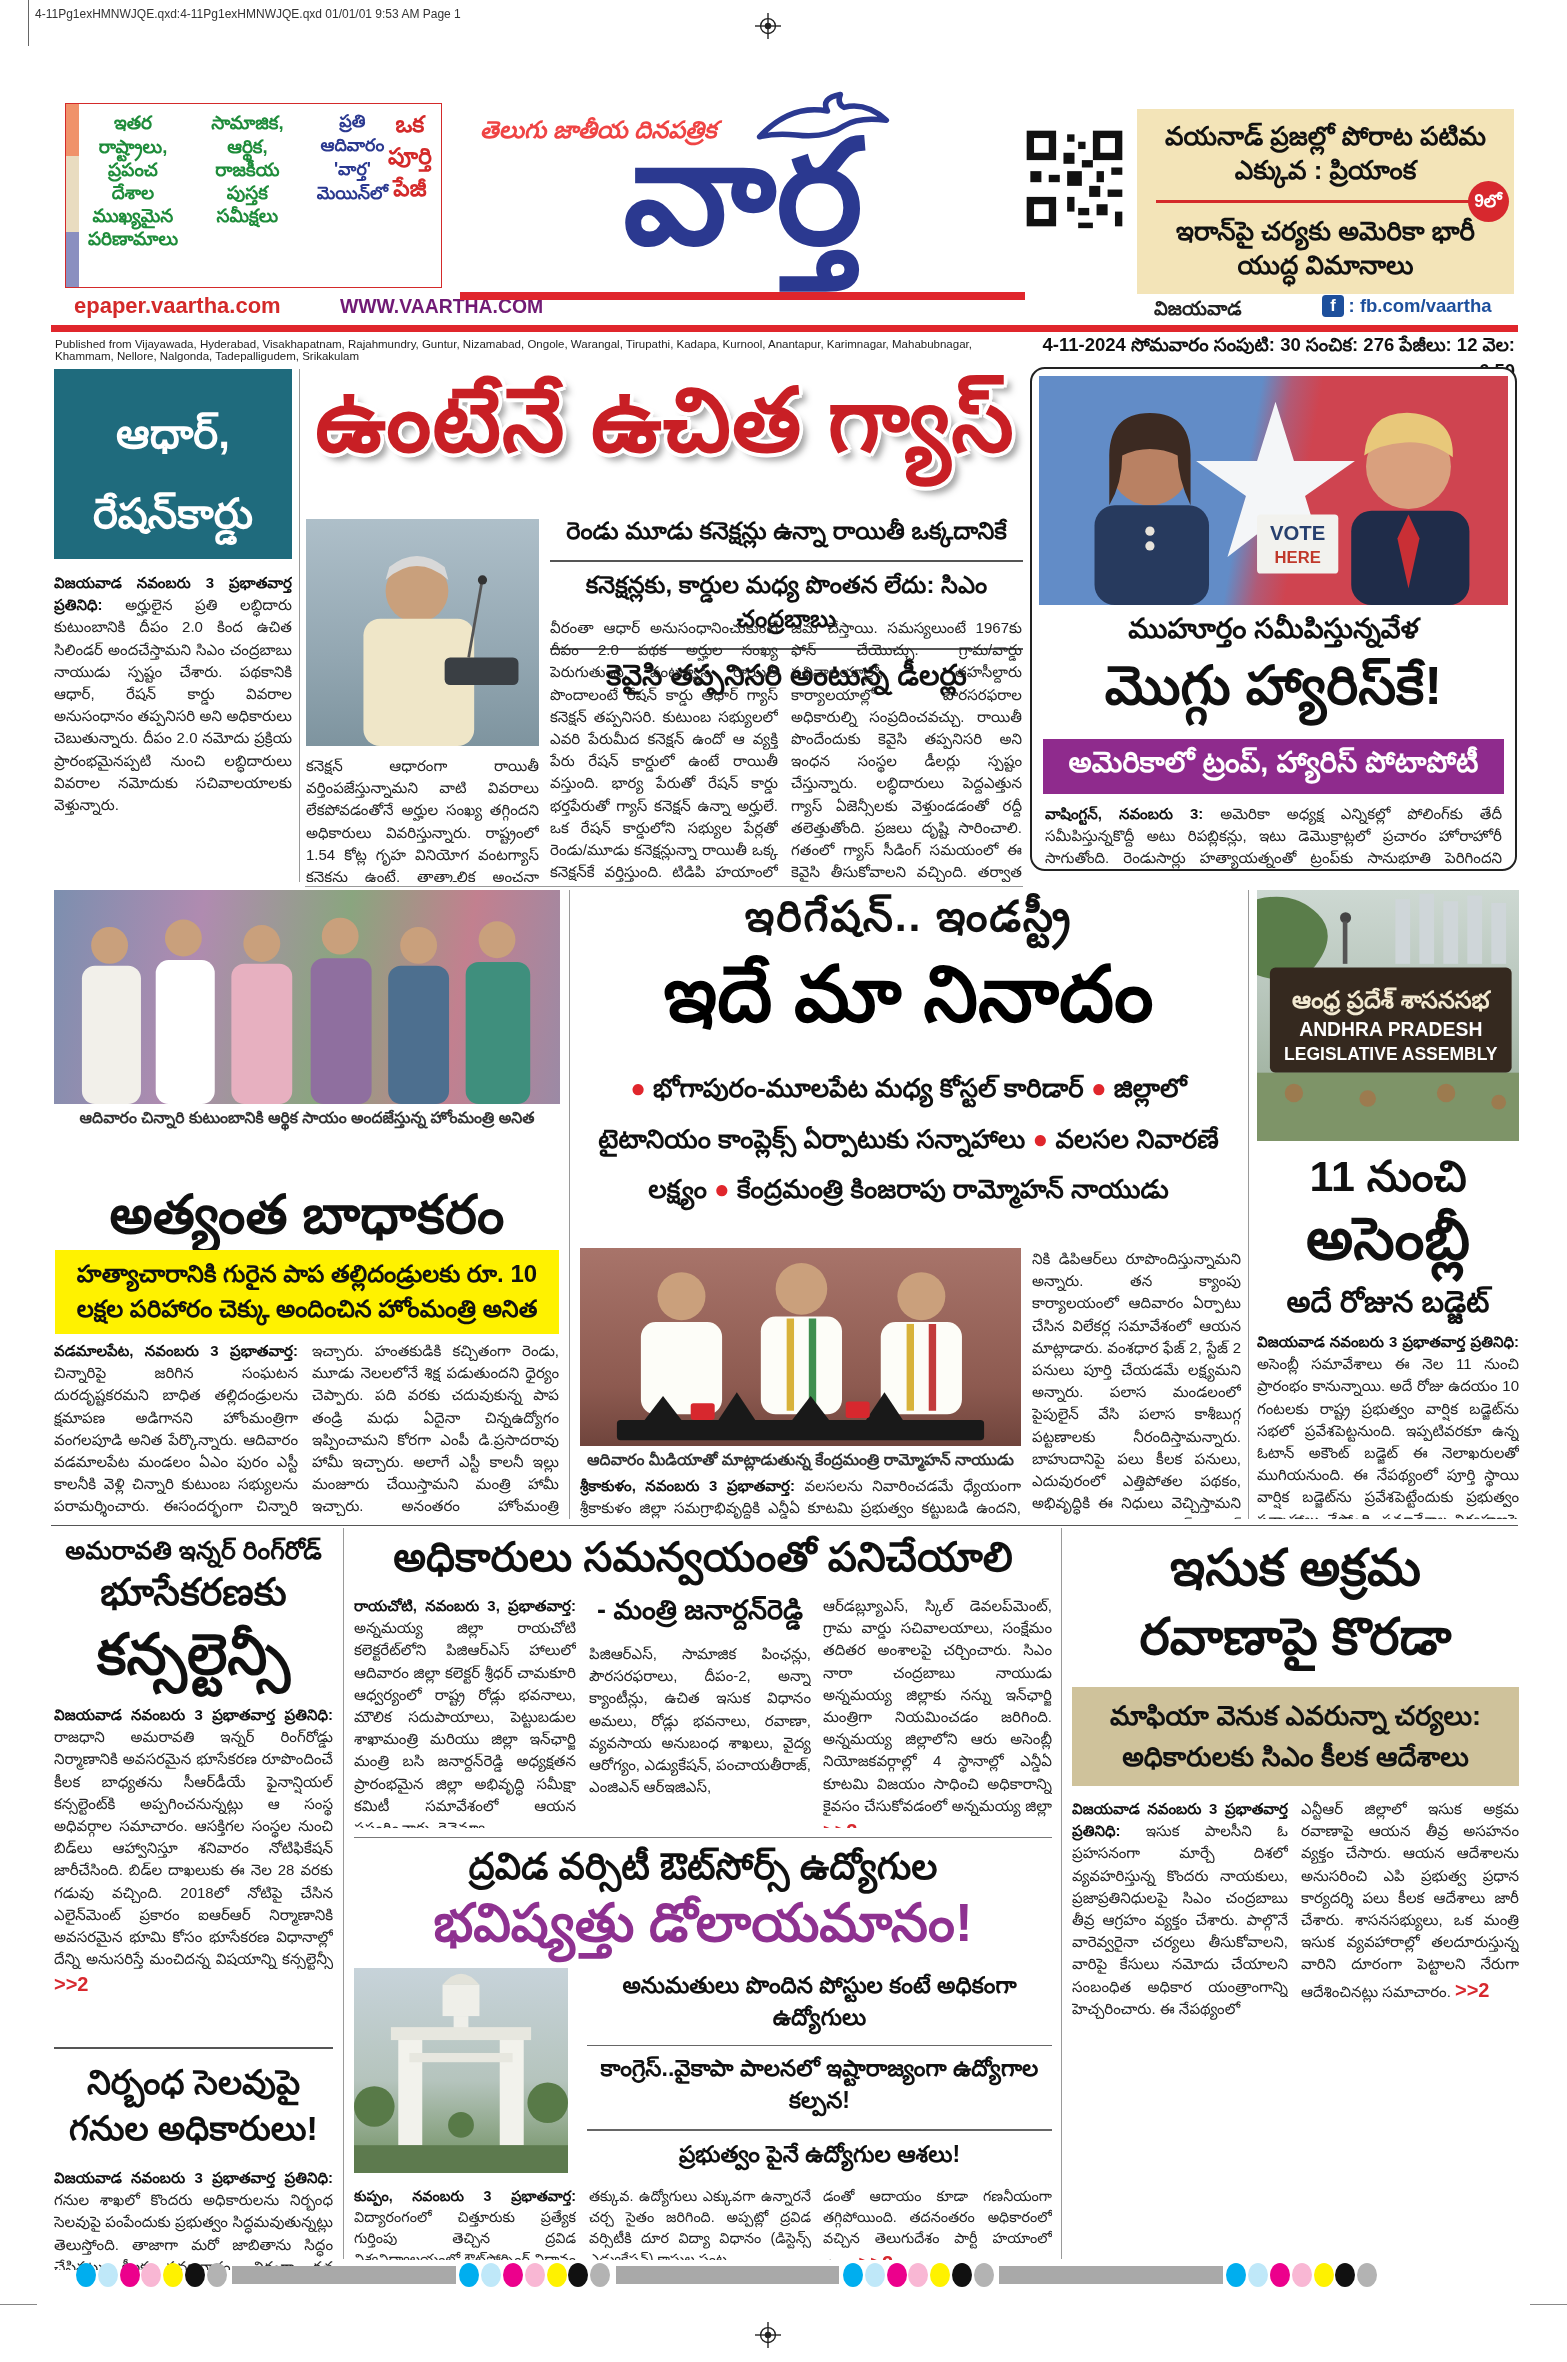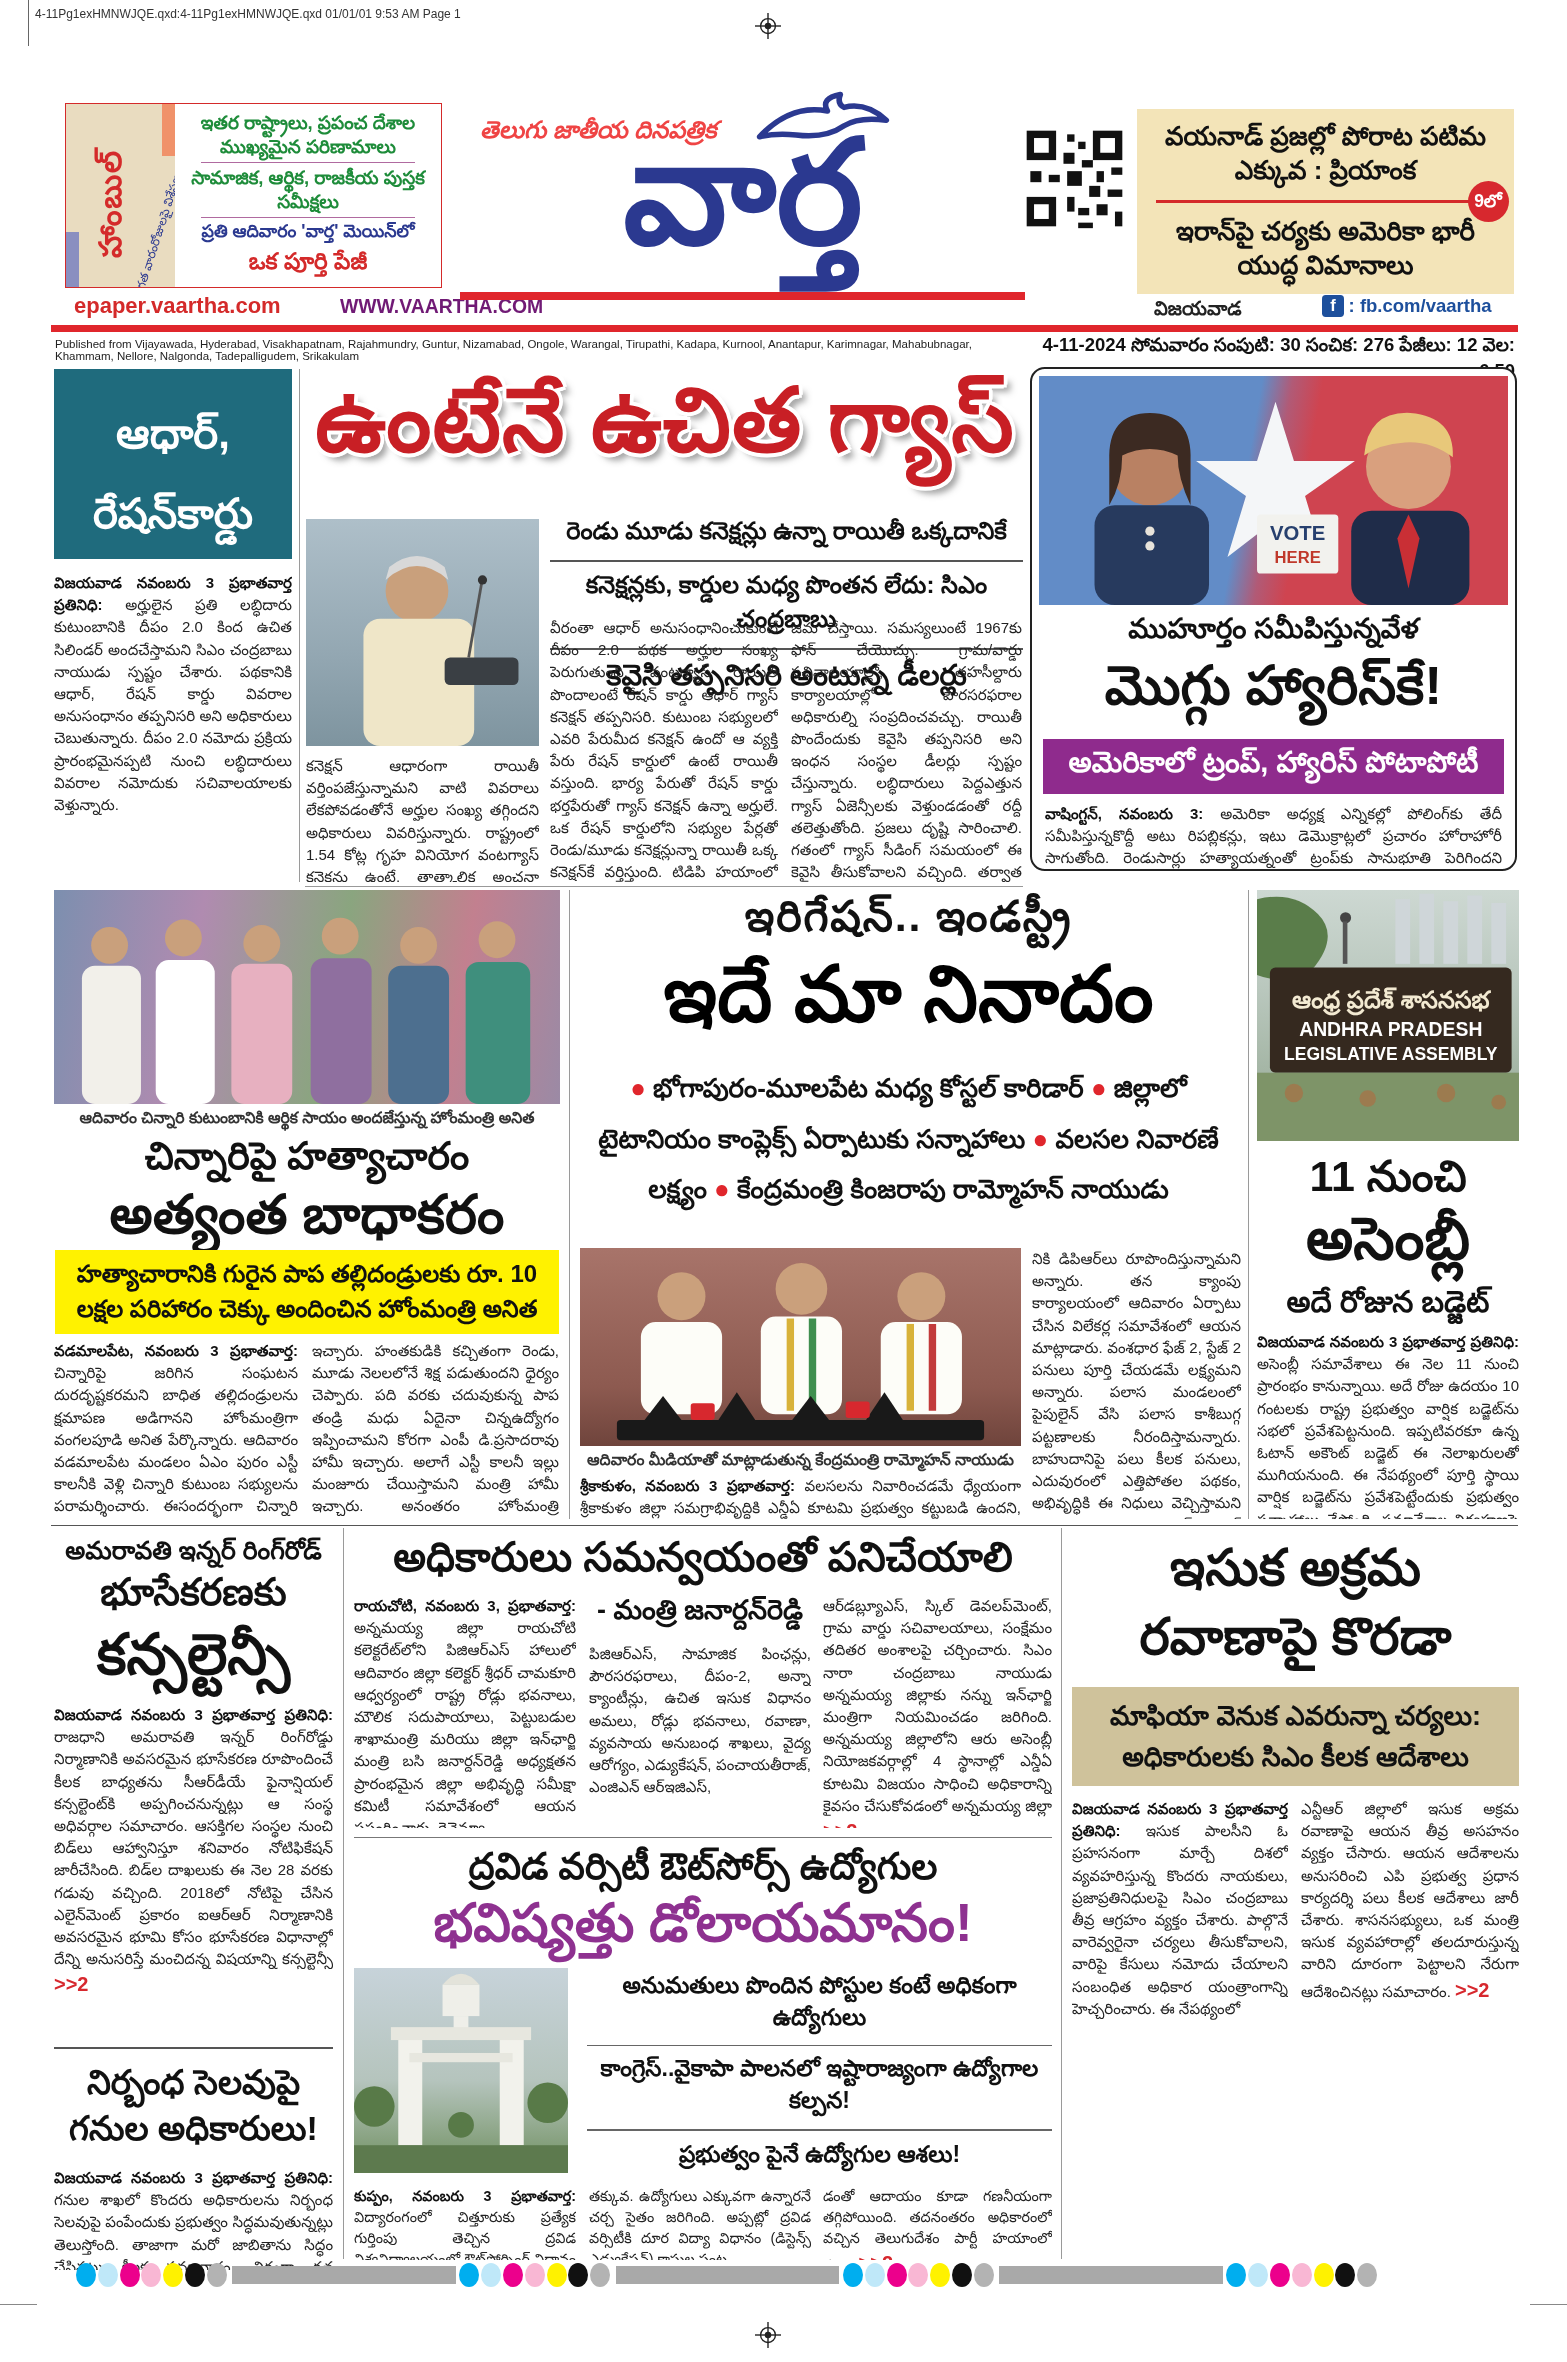--- a/index.html
+++ b/index.html
@@ -40,21 +40,21 @@
       </svg>
   </div>
 
   <div class="abs" style="left:65px;top:103px;width:377px;height:185px;border:1.8px solid #d42a2a;display:flex;">
     <div style="width:109px;background:#e9dcc0;position:relative;overflow:hidden;">
       <div class="abs" style="right:-1.8px;top:0;width:14.8px;height:52px;background:#f0926a;"></div>
       <div class="abs" style="left:0;bottom:0;width:13px;height:55px;background:#8a8fc0;"></div>
       <div class="abs b" style="left:-35px;top:78px;transform:rotate(-90deg);font-size:31px;color:#d42a2a;width:166px;text-align:center;letter-spacing:1.8px;">హాంబుల్</div>
       <div class="abs" style="left:28px;top:111px;transform:rotate(-72deg);font-size:12px;color:#2b3990;width:138px;">గత వారంరోజులపై విశ్లేషణ</div>
     </div>
-    <div style="flex:1;background:#fff;padding:7.4px 9.2px;display:flex;flex-direction:column;justify-content:space-between;">
+    <div style="flex:1;background:#fff;padding:7.4px 9.2px;display:flex;flex-direction:row;justify-content:space-between;">
       <div class="b c" style="font-size:18.5px;color:#1e8c3a;line-height:1.25;">ఇతర రాష్ట్రాలు, ప్రపంచ దేశాల ముఖ్యమైన పరిణామాలు</div>
       <div style="height:0.9px;background:#b06aa0;margin:1.8px 16.6px;"></div>
       <div class="b c" style="font-size:18.5px;color:#1e8c3a;line-height:1.25;">సామాజిక, ఆర్థిక, రాజకీయ పుస్తక సమీక్షలు</div>
       <div style="height:0.9px;background:#b06aa0;margin:1.8px 16.6px;"></div>
       <div class="b c" style="font-size:17.5px;color:#2b3990;">ప్రతి ఆదివారం 'వార్త' మెయిన్‌లో</div>
       <div class="b c" style="font-size:23px;color:#d42a2a;">ఒక పూర్తి పేజీ</div>
     </div>
   </div>
   <div class="abs b" style="left:74px;top:293px;font-size:22px;color:#d42a2a;">epaper.vaartha.com</div>
   <div class="abs b" style="left:340px;top:295px;font-size:19.4px;color:#701a75;">WWW.VAARTHA.COM</div>
@@ -195,21 +195,20 @@
           <rect x="30" y="82" width="64" height="150" rx="14" fill="#f2f0ea"></rect>
           <rect x="110" y="76" width="64" height="156" rx="14" fill="#ffffff"></rect>
           <rect x="192" y="80" width="66" height="152" rx="14" fill="#e7b0c0"></rect>
           <rect x="278" y="74" width="66" height="158" rx="14" fill="#8f6f9f"></rect>
           <rect x="362" y="82" width="66" height="150" rx="14" fill="#4d6f8f"></rect>
           <rect x="446" y="78" width="70" height="154" rx="14" fill="#3f8f7d"></rect>
         </g>
     </svg>
   </div>
   <div class="abs cap" style="left:54px;top:1109px;width:506px;">ఆదివారం చిన్నారి కుటుంబానికి ఆర్థిక సాయం అందజేస్తున్న హోంమంత్రి అనిత</div>
-  <div class="abs b c" style="left:54px;top:1135px;width:506px;font-size:38px;color:#111;">చిన్నారిపై హత్యాచారం</div>
   <div class="abs b c" style="left:54px;top:1183px;width:506px;font-size:54px;color:#111;">అత్యంత బాధాకరం</div>
   <div class="abs b c" style="left:55px;top:1250px;width:504px;background:#fff200;font-size:24px;line-height:1.45;padding:7.4px 9.2px;color:#111;">హత్యాచారానికి గురైన పాప తల్లిదండ్రులకు రూ. 10 లక్షల పరిహారం చెక్కు అందించిన హోంమంత్రి అనిత</div>
   <div class="abs col" style="left:54px;top:1340px;width:244px;height:179px;">
     <span class="dl">వడమాలపేట, నవంబరు 3 ప్రభాతవార్త:</span>
     <span>చిన్నారిపై జరిగిన సంఘటన దురదృష్టకరమని బాధిత తల్లిదండ్రులను క్షమాపణ అడిగానని హోంమంత్రిగా వంగలపూడి అనిత పేర్కొన్నారు. ఆదివారం వడమాలపేట మండలం ఏఎం పురం ఎస్టీ కాలనీకి వెళ్లి చిన్నారి కుటుంబ సభ్యులను పరామర్శించారు. ఈసందర్భంగా చిన్నారి తల్లిదండ్రులకు రూ.10 లక్షలు చెక్కును అందజేశారు. జరిగిన సంఘటన దురదృష్టకరమని బిడ్డను తీసుకురాలేకపోయినా మీ కుటుంబానికి అండగా ఉంటామని భరోసా</span>
   </div>
   <div class="abs col" style="left:312px;top:1340px;width:247px;height:179px;">
     <span>ఇచ్చారు. హంతకుడికి కచ్చితంగా రెండు, మూడు నెలలలోనే శిక్ష పడుతుందని ధైర్యం చెప్పారు. పది వరకు చదువుకున్న పాప తండ్రి మధు ఏదైనా చిన్నఉద్యోగం ఇప్పించామని కోరగా ఎంపీ డి.ప్రసాదరావు హామీ ఇచ్చారు. అలాగే ఎస్టీ కాలనీ ఇల్లు మంజూరు చేయిస్తామని మంత్రి హామీ ఇచ్చారు. అనంతరం హోంమంత్రి మీడియాతో మాట్లాడుతూ ముఖ్యమంత్రి ఇలాంటి హత్యాచారాలపై ఫాస్ట్‌ట్రాక్ కోర్టు ఏర్పాటుకు చర్యలు తీసుకుంటున్నారన్నారు. గత ప్రభుత్వంలో అనేక హత్యా</span>
     
   </div>

